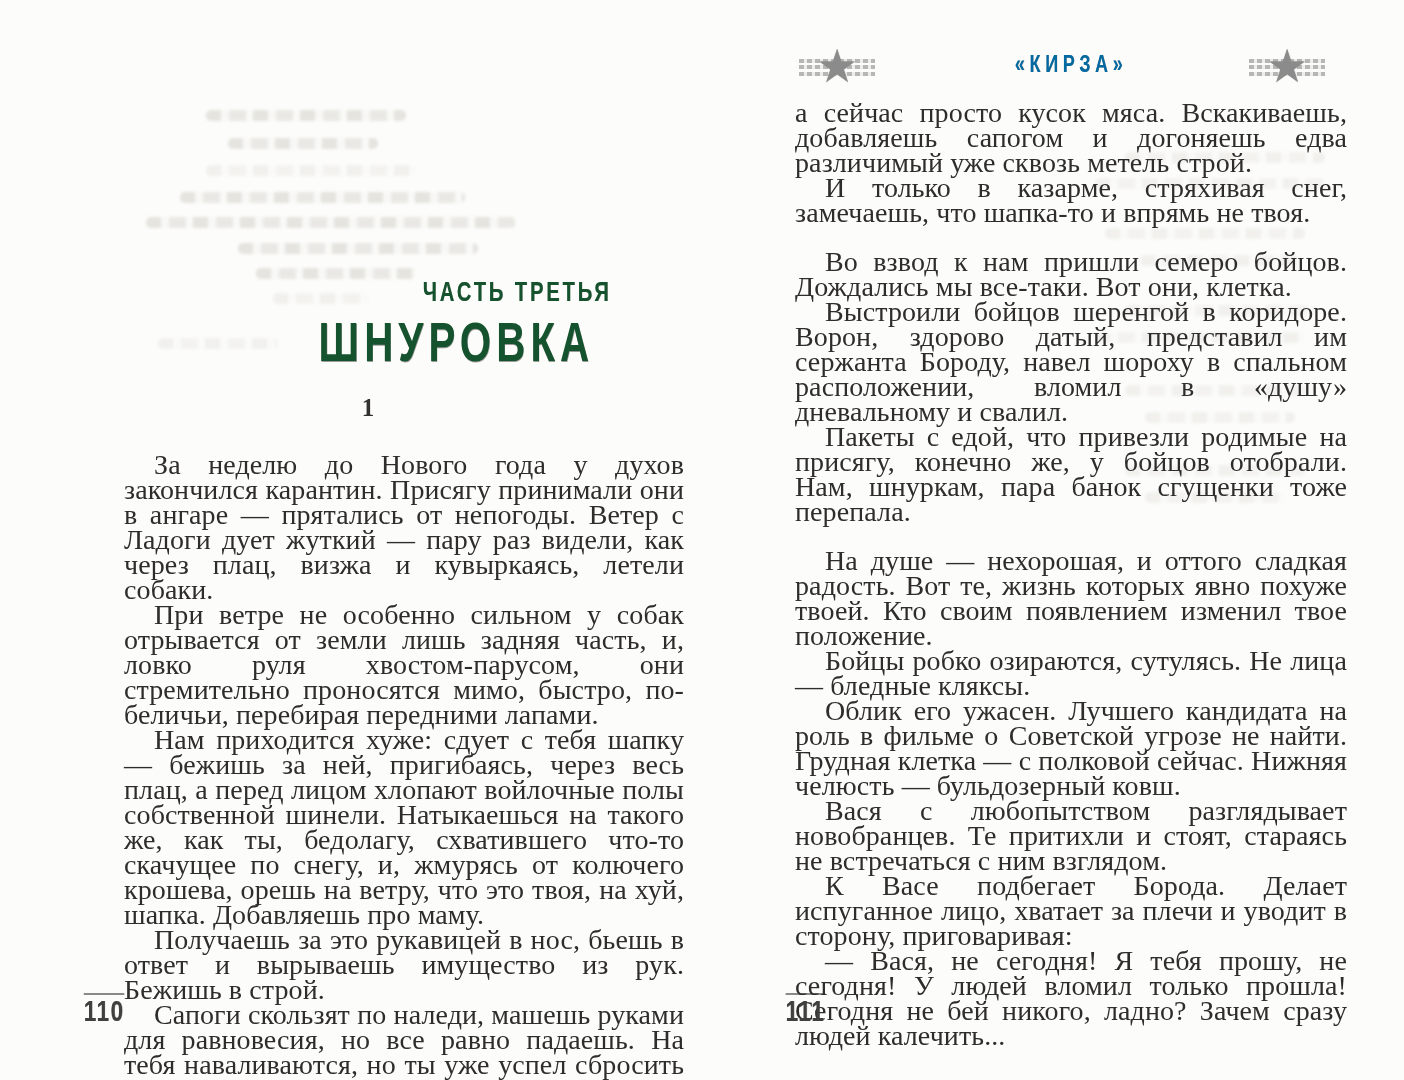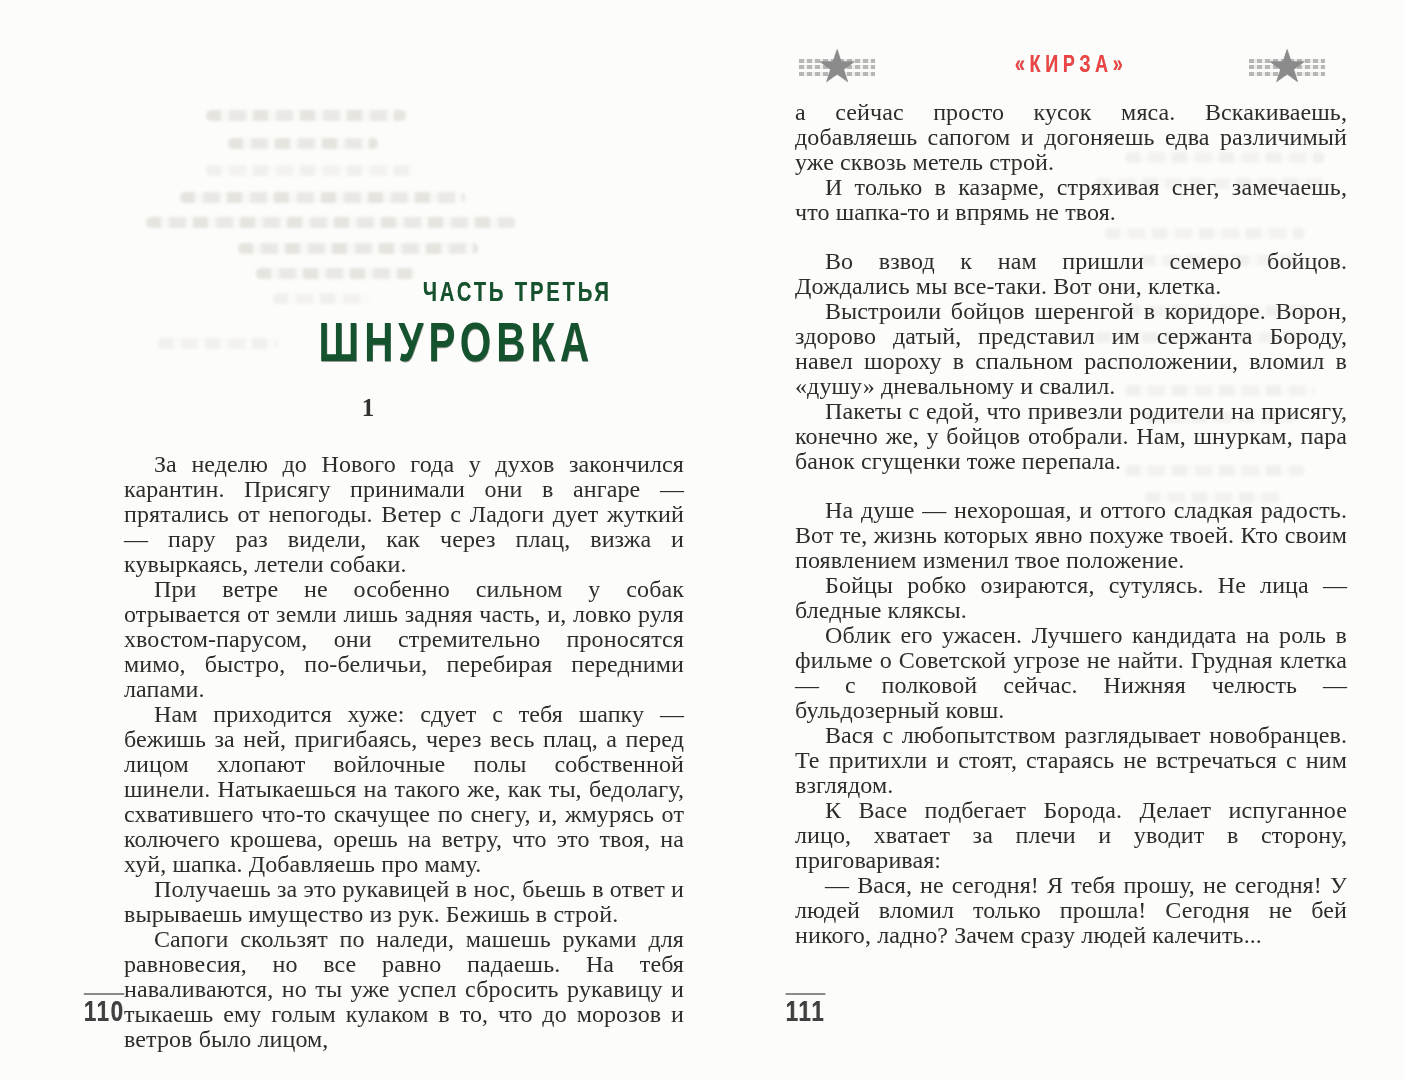--- a/index.html
+++ b/index.html
@@ -27,21 +27,21 @@
   
   .body-text {
     position: absolute;
     left: 0;
     width: 100%;
   }
   .left-body  { top: 452px; margin-left: 36px; }
   .right-body { top: 100px; }
   .body-text p {
     margin: 0;
-    font-size: 24px;
+    font-size: 28px;
     line-height: 25px;
     text-align: justify;
     text-indent: 30px;
     letter-spacing: 0.1px;
   }
   .body-text p.noindent { text-indent: 0; }
   .body-text p.gap { margin-top: 24px; }
 
   
   .part-heading {
@@ -96,21 +96,21 @@
     width: 100%;
     height: 50px;
   }
   .running-head {
     position: absolute;
     left: 0;
     width: 100%;
     top: 7px;
     text-align: center;
     font-family: "Liberation Sans", "DejaVu Sans", sans-serif;
-    color: #ef4444;
+    color: #0369a1;
   }
   .running-head > span {
     display: inline-block;
     font-size: 23px;
     font-weight: 700;
     letter-spacing: 6px;
     transform: scaleX(0.78);
     transform-origin: center;
     white-space: nowrap;
     text-shadow: 0.4px 0.4px 0 rgba(65,63,61,.45);
@@ -253,21 +253,21 @@
       <div class="smudge faint" style="top:412px;left:350px;width:150px"></div>
       <div class="smudge faint" style="top:465px;left:330px;width:180px"></div>
       <div class="smudge faint" style="top:492px;left:350px;width:140px"></div>
     </div>
 
     <div class="body-text right-body">
       <p class="noindent">а сейчас просто кусок мяса. Вскакиваешь, добавляешь сапогом и догоняешь едва различимый уже сквозь метель строй.</p>
       <p>И только в казарме, стряхивая снег, замечаешь, что шапка-то и впрямь не твоя.</p>
       <p class="gap">Во взвод к нам пришли семеро бойцов. Дождались мы все-таки. Вот они, клетка.</p>
       <p>Выстроили бойцов шеренгой в коридоре. Ворон, здорово датый, представил им сержанта Бороду, навел шороху в спальном расположении, вломил в «душу» дневальному и свалил.</p>
-      <p>Пакеты с едой, что привезли родители на присягу, конечно же, у бойцов отобрали. Нам, шнуркам, пара банок сгущенки тоже перепала.</p>
+      <p>Пакеты с едой, что привезли родимые на присягу, конечно же, у бойцов отобрали. Нам, шнуркам, пара банок сгущенки тоже перепала.</p>
       <p class="gap">На душе — нехорошая, и оттого сладкая радость. Вот те, жизнь которых явно похуже твоей. Кто своим появлением изменил твое положение.</p>
       <p>Бойцы робко озираются, сутулясь. Не лица — бледные кляксы.</p>
       <p>Облик его ужасен. Лучшего кандидата на роль в фильме о Советской угрозе не найти. Грудная клетка — с полковой сейчас. Нижняя челюсть — бульдозерный ковш.</p>
       <p>Вася с любопытством разглядывает новобранцев. Те притихли и стоят, стараясь не встречаться с ним взглядом.</p>
       <p>К Васе подбегает Борода. Делает испуганное лицо, хватает за плечи и уводит в сторону, приговаривая:</p>
       <p>— Вася, не сегодня! Я тебя прошу, не сегодня! У людей вломил только прошла! Сегодня не бей никого, ладно? Зачем сразу людей калечить...</p>
     </div>
 
     <div class="folio">
       <span>111</span>

